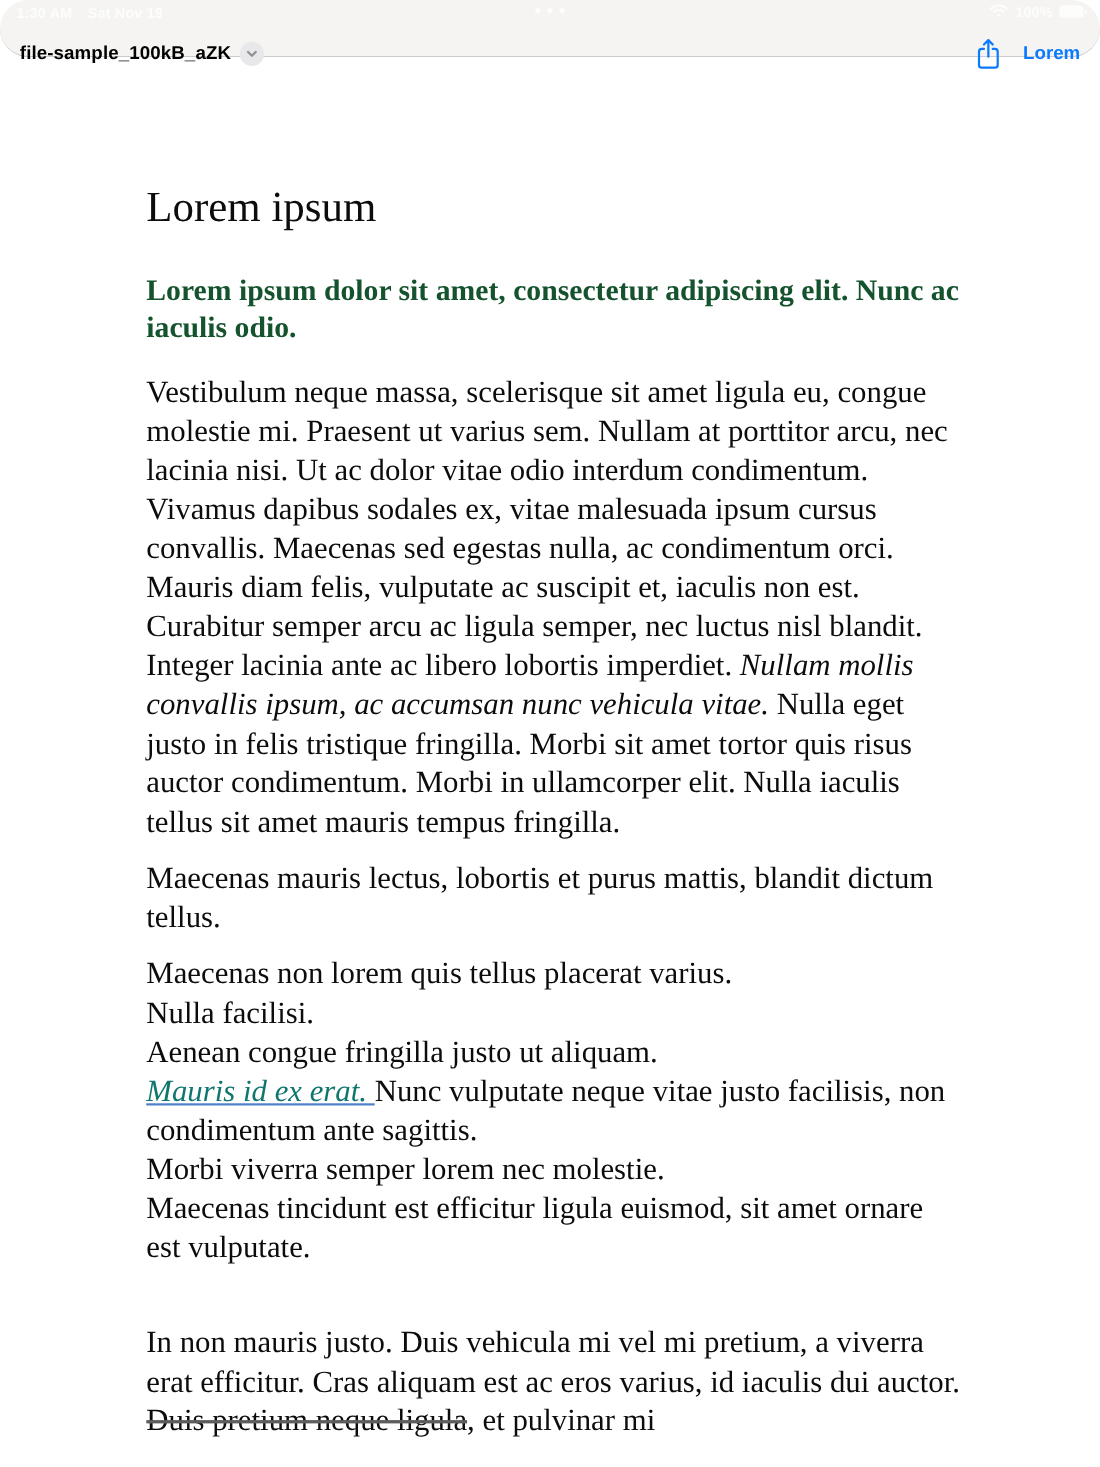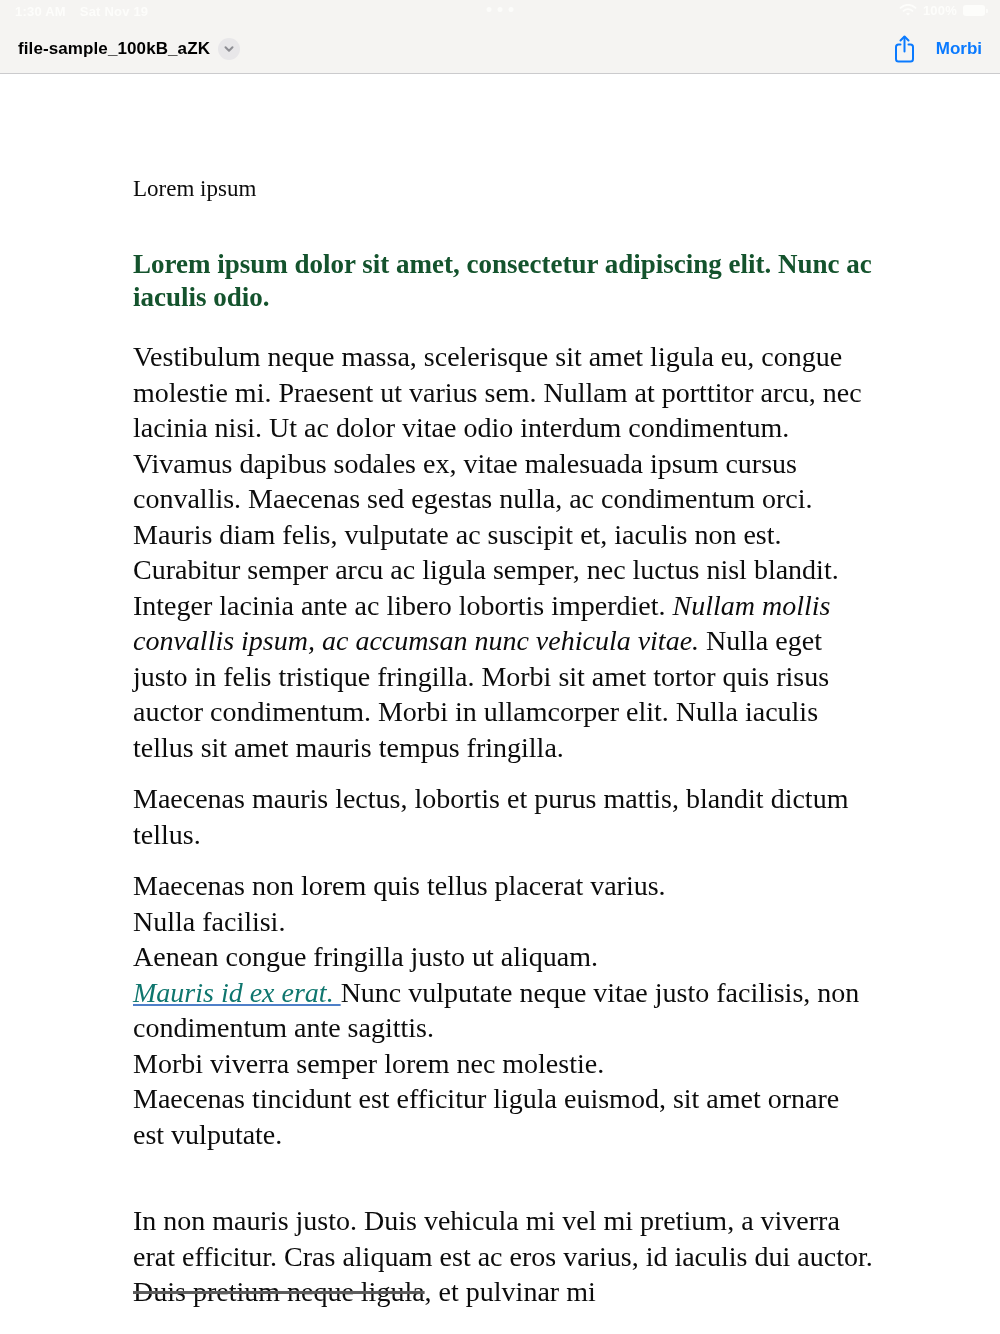--- a/index.html
+++ b/index.html
@@ -9,24 +9,25 @@
     width: 1000px; height: 1334px;
     margin: 0 auto;
     background: #ffffff;
     overflow: hidden;
     font-family: "Liberation Sans", sans-serif;
   }
 
   
   .topbar {
     position: absolute; top: 0; left: 0; right: 0;
-    height: 74px;
+    height: 52px;
     background: #f5f4f2;
     border-bottom: 1px solid #cbcbcd;
     z-index: 5;
+    border-radius: 26px;
   }
   .statusbar {
     position: absolute; top: 0; left: 0; right: 0; height: 24px;
     display: flex; align-items: center;
     color: #fdfdfb;
     font-size: 13px; font-weight: 600;
     letter-spacing: 0.2px;
   }
   .status-left { position: absolute; left: 15px; top: 4px; display: flex; gap: 14px; }
   .status-center { position: absolute; left: 50%; top: 7px; transform: translateX(-50%); display: flex; gap: 6px; }
@@ -74,21 +75,21 @@
   }
   .doc-body {
     width: 740px;
     font-family: "Liberation Serif", serif;
     font-size: 28px;
     line-height: 35.5px;
     color: #0c0c0c;
   }
   .doc-h1 {
     font-family: "Liberation Serif", serif;
-    font-size: 23px; font-weight: 400; color: #0c0c0c;
+    font-size: 39px; font-weight: 400; color: #0c0c0c;
     line-height: 36px;
     margin-bottom: 41px;
   }
   .doc-subtitle {
     font-family: "Liberation Serif", serif;
     font-size: 27px; font-weight: 700;
     color: #14532d;
     line-height: 33px;
     margin-bottom: 25px;
     width: 760px;
@@ -151,21 +152,21 @@
       <div class="nav-right">
         <button class="share-btn">
           <span style="display:flex;">
             <svg width="27" height="30" viewBox="0 0 27 30">
               <path d="M9.5 10.5 H7.5 A2.5 2.5 0 0 0 5 13 V25 A2.5 2.5 0 0 0 7.5 27.5 H19.5 A2.5 2.5 0 0 0 22 25 V13 A2.5 2.5 0 0 0 19.5 10.5 H17.5" stroke="#0a7aff" stroke-width="2" fill="none" stroke-linecap="round"></path>
               <path d="M13.5 17.5 V3" stroke="#0a7aff" stroke-width="2" fill="none" stroke-linecap="round"></path>
               <path d="M9.5 6.5 L13.5 2.5 L17.5 6.5" stroke="#0a7aff" stroke-width="2" fill="none" stroke-linecap="round" stroke-linejoin="round"></path>
             </svg>
           </span>
         </button>
-        <button class="done-btn">Morbi</button>
+        <button class="done-btn">Lorem</button>
       </div>
     </div>
   </div>
 
   <div class="doc">
     <div class="doc-inner">
       <h1 class="doc-h1">Lorem ipsum</h1>
       <h2 class="doc-subtitle"><span>Lorem ipsum dolor sit amet, consectetur adipiscing elit. Nunc ac</span><br><span>iaculis odio.</span></h2>
       <div class="doc-body" id="doc-paragraphs">
           <p class="para"><span>Vestibulum neque massa, scelerisque sit amet ligula eu, congue molestie mi. Praesent ut varius sem. Nullam at porttitor arcu, nec lacinia nisi. Ut ac dolor vitae odio interdum condimentum. </span><span class="b">Vivamus dapibus sodales ex, vitae malesuada ipsum cursus convallis. Maecenas sed egestas nulla, ac condimentum orci.</span><span> Mauris diam felis, vulputate ac suscipit et, iaculis non est. Curabitur semper arcu ac ligula semper, nec luctus nisl blandit. Integer lacinia ante ac libero lobortis imperdiet. </span><span class="i">Nullam mollis convallis ipsum, ac accumsan nunc vehicula vitae.</span><span> Nulla eget justo in felis tristique fringilla. Morbi sit amet tortor quis risus auctor condimentum. Morbi in ullamcorper elit. Nulla iaculis tellus sit amet mauris tempus fringilla.</span></p>

